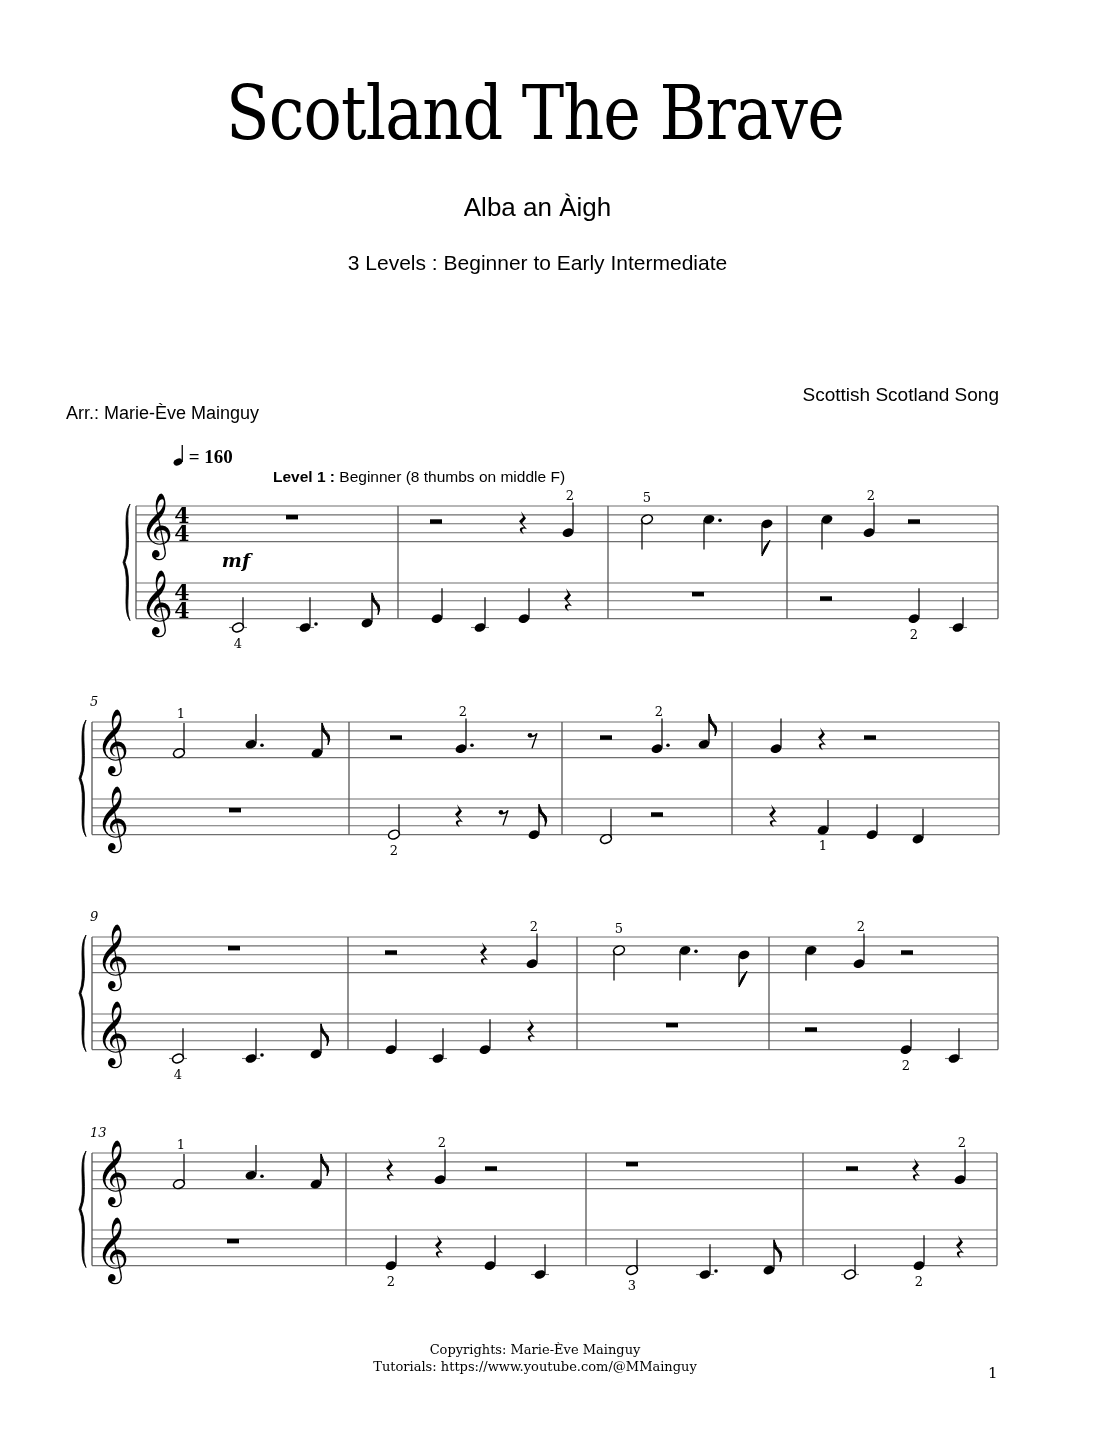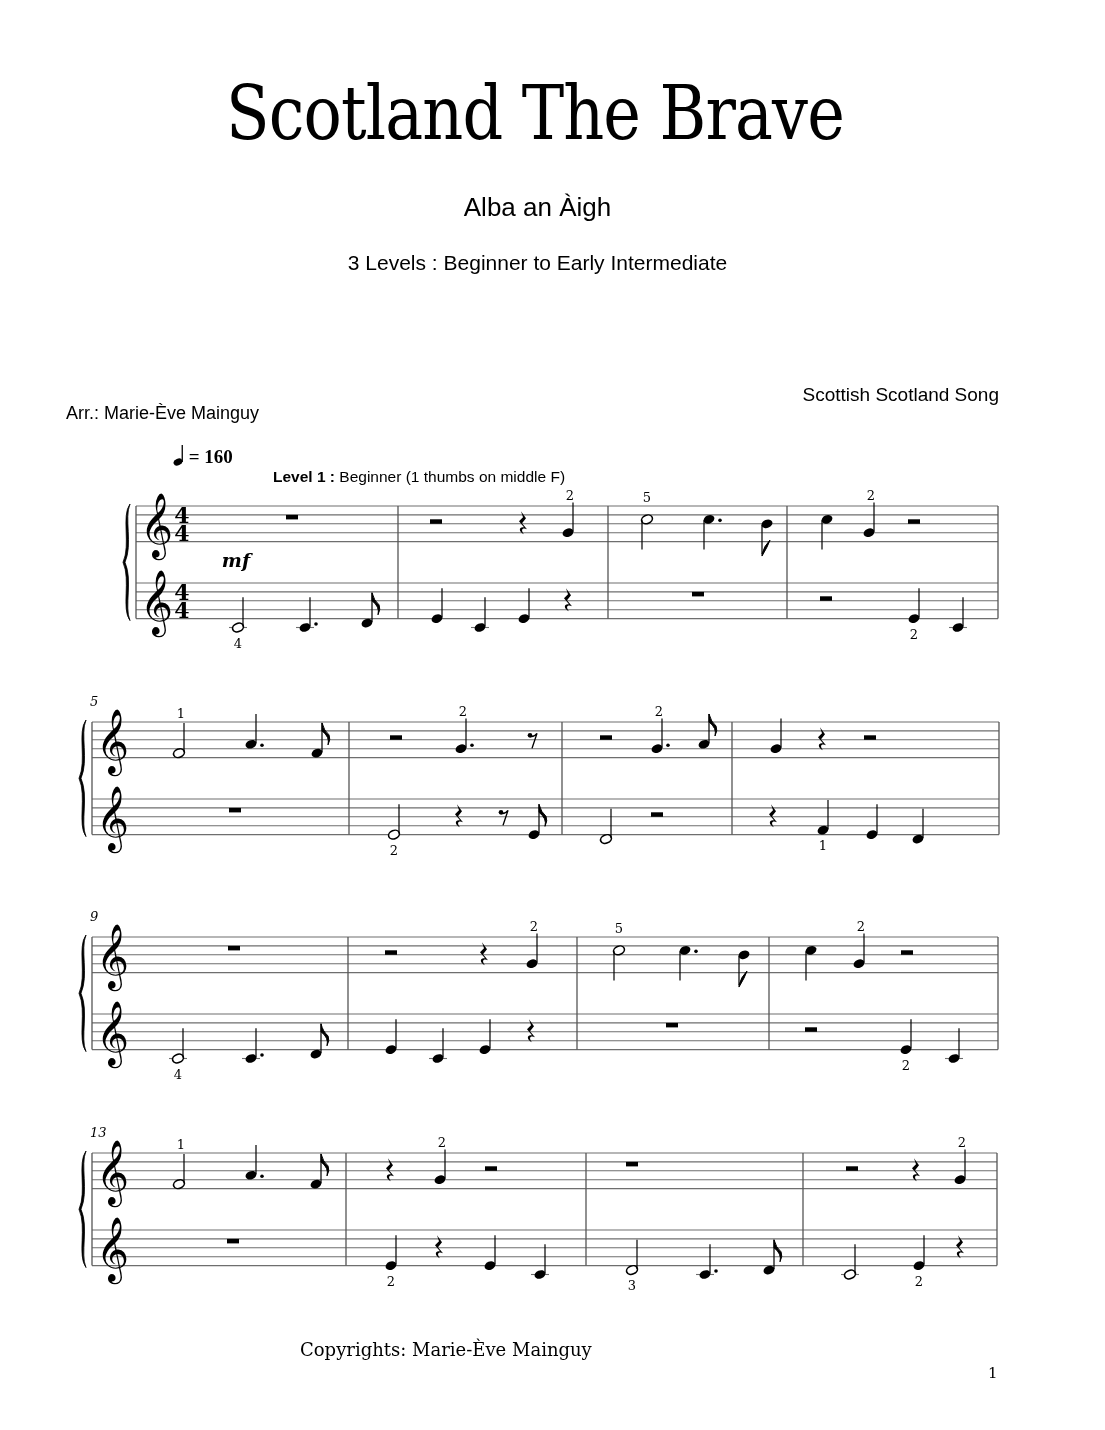--- a/index.html
+++ b/index.html
@@ -6,21 +6,21 @@
   body { width: 1105px; height: 1430px; position: relative; overflow: hidden; color: #000; }
   .abs { position: absolute; }
   .title { left: 0; width: 1070px; top: 70px; text-align: center; font-family: "DejaVu Serif", serif; font-size: 74px; letter-spacing: -1px; font-weight: normal; transform: scaleX(0.86); transform-origin: 535px 0; }
   .subtitle { left: 0; width: 1075px; top: 180px; text-align: center; font-family: "Liberation Sans", sans-serif; font-size: 26px; margin-top: 12px; }
   .levels { left: 0; width: 1075px; top: 251px; text-align: center; font-family: "Liberation Sans", sans-serif; font-size: 21px; }
   .arranger { left: 66px; top: 384px; font-family: "Liberation Sans", sans-serif; font-size: 18px; margin-top: 19px; }
   .composer { right: 106px; top: 384px; font-family: "Liberation Sans", sans-serif; font-size: 19px; }
   .tempo { left: 173px; top: 444px; font-family: Liberation Serif, serif; font-weight: bold; font-size: 19px; }
   .level-label { left: 233px; top: 468px; font-family: "Liberation Sans", sans-serif; font-size: 15.5px; }
   .level-label b { font-weight: bold; margin-left: 40px; }
-  .footer { left: 300px; width: 470px; top: 1341px; font-family: "DejaVu Serif", serif; font-size: 18px; line-height: 17px; }
+  .footer { left: 300px; width: 470px; top: 1341px; text-align: center; font-family: "DejaVu Serif", serif; font-size: 13px; line-height: 17px; }
   .pagenum { left: 988px; top: 1364px; font-family: "DejaVu Serif", serif; font-size: 15px; }
   svg#score { position: absolute; left: 0; top: 0; }
 </style>
 </head>
 <body>
 
 <div class="abs title">Scotland The Brave</div>
 <div class="abs subtitle">Alba an Àigh</div>
 <div class="abs levels">3 Levels : Beginner to Early Intermediate</div>
 <div class="abs arranger">Arr.: Marie-Ève Mainguy</div>
@@ -29,21 +29,21 @@
 <div class="abs tempo">
   <span style="display:inline-block;vertical-align:-3px;">
     <svg width="11" height="22" viewBox="0 0 11 22">
         <ellipse cx="5" cy="18" rx="4.6" ry="3.3" transform="rotate(-22 5 18)" fill="#000"></ellipse>
         <rect x="8.6" y="1" width="1.3" height="17" fill="#000"></rect>
       </svg>
   </span>
   <span>= 160</span>
 </div>
 
-<div class="abs level-label"><b>Level 1 :</b><span style="white-space:pre"> Beginner (1 thumbs on middle F)</span></div>
+<div class="abs level-label"><b>Level 1 :</b><span style="white-space:pre"> Beginner (8 thumbs on middle F)</span></div>
 
 <svg id="score" width="1105" height="1430">
     <g>
       <path d="M130,504 C121,516 131,544.3 123,562.3 C131,580.3 121,608.6 130,620.6
                    C124,606.6 133,580.3 125,562.3 C133,544.3 124,518 130,504 z" fill="#000000" stroke="#000000" stroke-width="0.8"></path>
       <line x1="136" x2="998" y1="506" y2="506" stroke="#6e6e6e" stroke-width="1.1"></line>
       <line x1="136" x2="998" y1="514.9" y2="514.9" stroke="#6e6e6e" stroke-width="1.1"></line>
       <line x1="136" x2="998" y1="523.8" y2="523.8" stroke="#6e6e6e" stroke-width="1.1"></line>
       <line x1="136" x2="998" y1="532.7" y2="532.7" stroke="#6e6e6e" stroke-width="1.1"></line>
       <line x1="136" x2="998" y1="541.6" y2="541.6" stroke="#6e6e6e" stroke-width="1.1"></line>
@@ -320,14 +320,15 @@
       <line x1="855" x2="855" y1="1273.5" y2="1244.24" stroke="#000000" stroke-width="1.2"></line>
       <ellipse cx="919" cy="1265.6" rx="5.6" ry="4.1" transform="rotate(-22 919 1265.6)" fill="#000000" stroke="#000000" stroke-width="0"></ellipse>
       <line x1="924" x2="924" y1="1264.6" y2="1235.34" stroke="#000000" stroke-width="1.2"></line>
       <text x="919" y="1285.6" fill="#000000" font-family="&quot;DejaVu Serif&quot;, serif" font-size="13" text-anchor="middle">2</text>
       <path d="M958,1235.34 l5,7 l-4,5 l5,6 c-4,-2 -7,0 -3,5 c-6,-3 -5,-8 0,-7 l-5,-6 l4,-4 z" fill="#000000"></path>
     </g>
   </svg>
 
 <div class="abs footer">
   <div>Copyrights: Marie-Ève Mainguy</div>
+  <div>Tutorials: https://www.youtube.com/@MMainguy</div>
 </div>
 <div class="abs pagenum">1</div>
 
 </body></html>

